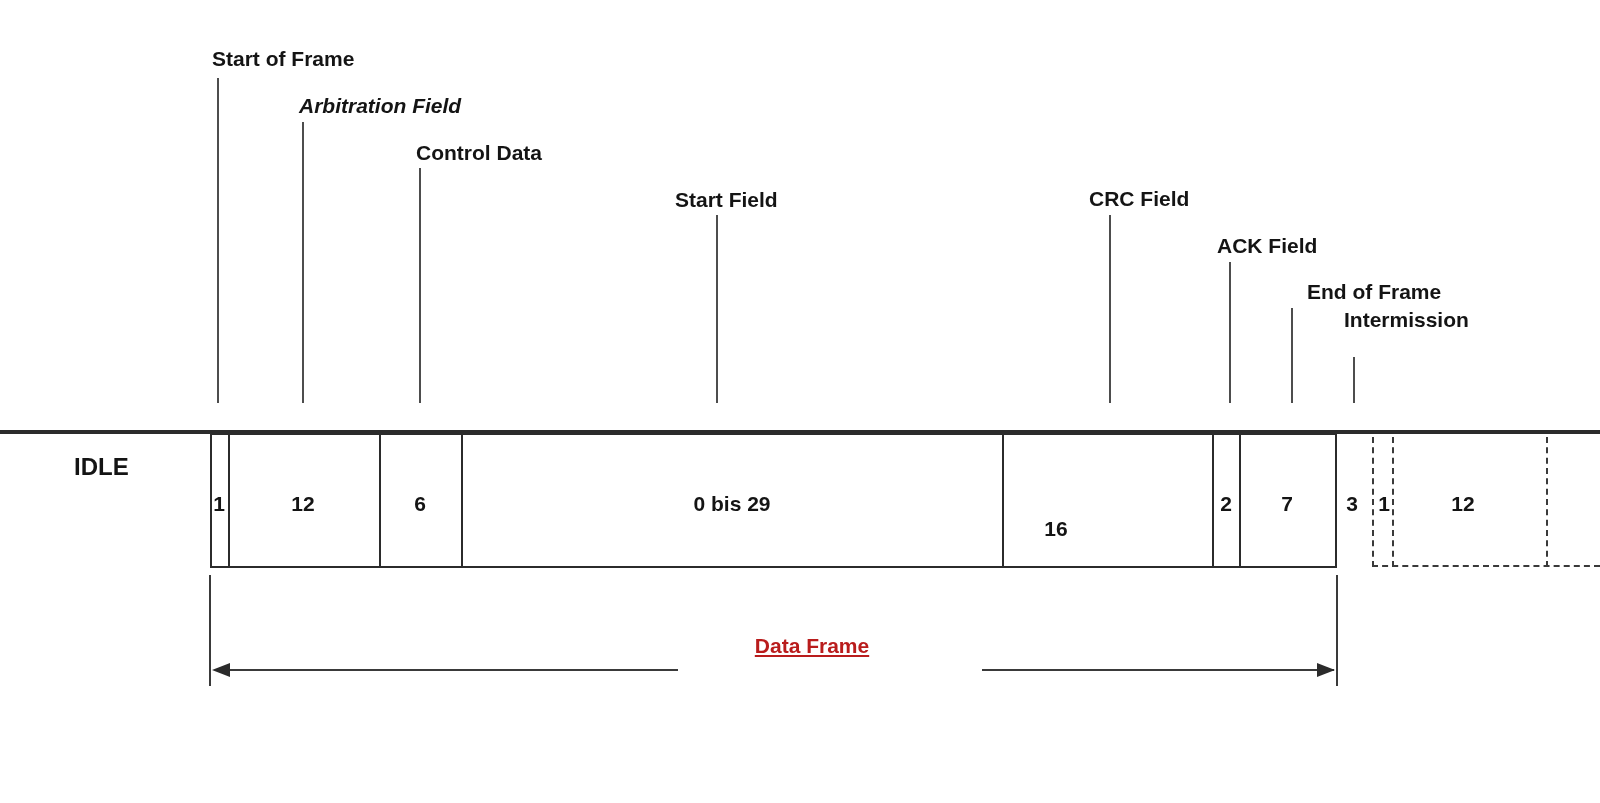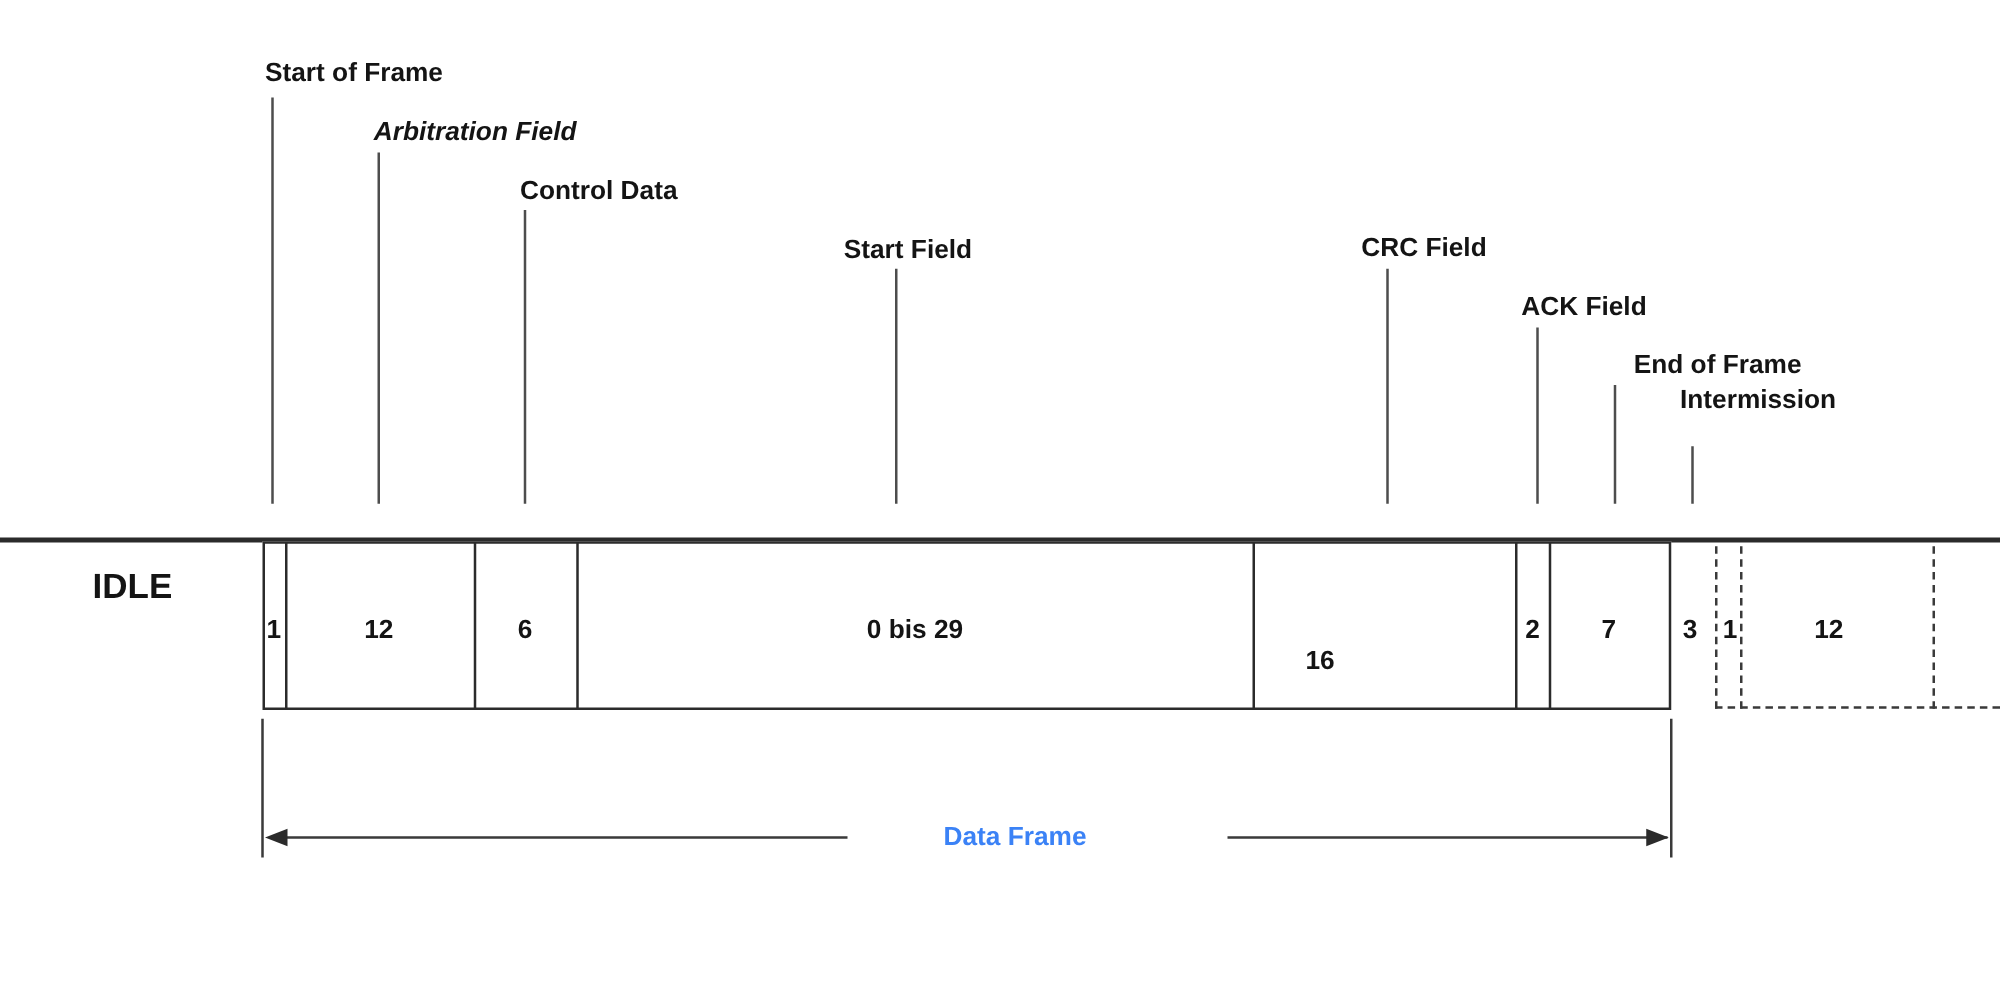--- a/index.html
+++ b/index.html
@@ -96,26 +96,27 @@
     top: 663px;
     width: 0;
     height: 0;
     border-top: 7px solid transparent;
     border-bottom: 7px solid transparent;
   }
   .arrowhead.left  { border-right: 18px solid #2b2b2b; }
   .arrowhead.right { border-left: 18px solid #2b2b2b; }
   .span-label {
     position: absolute;
-    top: 658px;
+    top: 634px;
     transform: translateX(-50%);
     font-size: 21px;
     font-weight: bold;
     white-space: nowrap;
-    color: #3b82f6;
+    color: #b91c1c;
+    text-decoration: underline;
   }
 </style>
 </head>
 <body>
 
 <div class="stage">
 
   <div class="lbl" style="left:212px; top:47px;">Start of Frame</div>
   <div class="leader" style="left:217px; top:78px;  height:325px;"></div>
 
@@ -135,21 +136,21 @@
   <div class="leader" style="left:1229px; top:262px; height:141px;"></div>
 
   <div class="lbl" style="left:1276px; top:280px;margin-left:31px;">End of Frame</div>
   <div class="leader" style="left:1291px; top:308px; height:95px;"></div>
 
   <div class="lbl" style="left:1344px; top:308px;">Intermission</div>
   <div class="leader" style="left:1353px; top:357px; height:46px;"></div>
 
   <div class="busline"></div>
 
-  <div class="lbl" style="left:74px; top:454px; font-size:28px;">IDLE</div>
+  <div class="lbl" style="left:74px; top:454px; font-size:24px;">IDLE</div>
 
   <div class="framebox"></div>
 
   <div class="divider" style="left:228px;"></div>
   <div class="divider" style="left:379px;"></div>
   <div class="divider" style="left:461px;"></div>
   <div class="divider" style="left:1002px;"></div>
   <div class="divider" style="left:1212px;"></div>
   <div class="divider" style="left:1239px;"></div>
 

